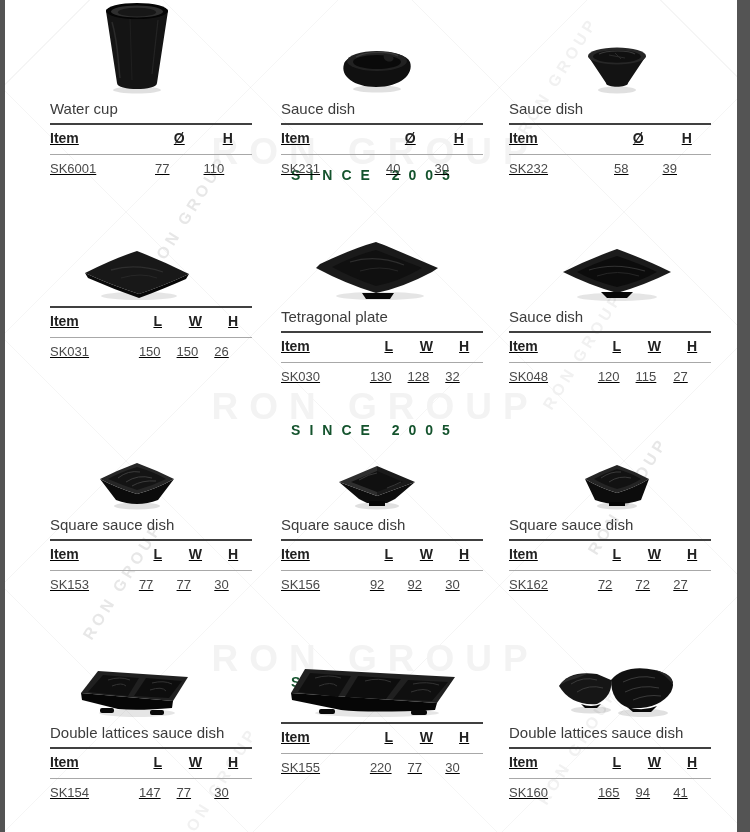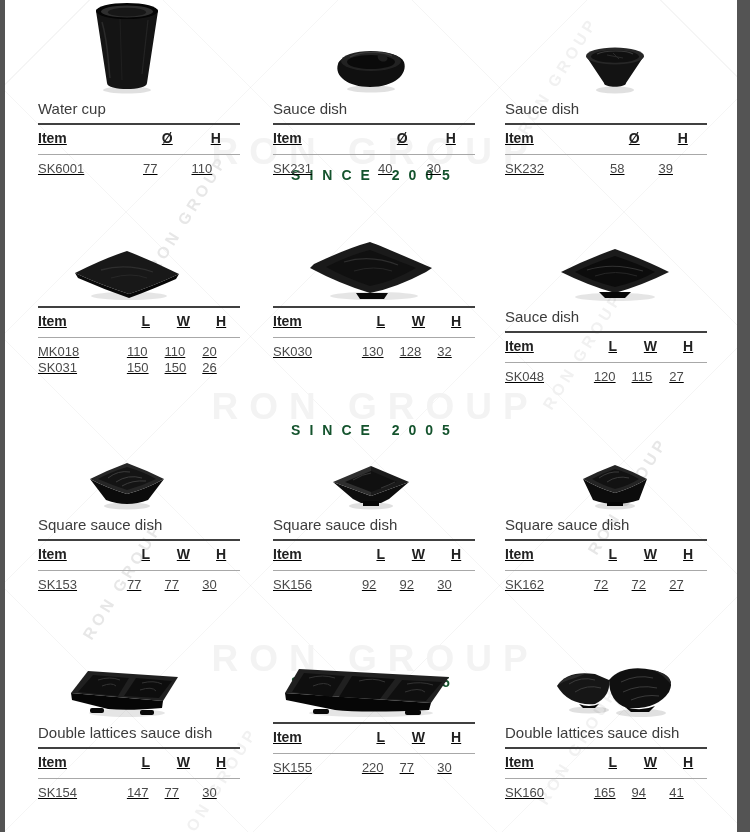--- a/index.html
+++ b/index.html
@@ -23,21 +23,21 @@
         font-weight:bold;font-size:37px;letter-spacing:11px;color:#f3f3f3;}
   .wm-s{position:absolute;left:50%;transform:translateX(-50%);white-space:nowrap;
         font-weight:bold;font-size:14px;letter-spacing:9px;color:#14532d;}
   .wm-r{position:absolute;white-space:nowrap;font-weight:bold;font-size:16px;
         letter-spacing:4px;color:#e7e7e7;transform:rotate(-58deg);transform-origin:left bottom;}
   .wm-r.faint{color:#f1f1f1;}
 
   
   .grid{
     position:absolute;left:5px;top:0;right:13px;bottom:0;z-index:1;
-    display:grid;grid-template-columns:repeat(3,1fr);grid-template-rows:repeat(4,208px);
+    display:grid;grid-template-columns:repeat(3,1fr);grid-template-rows:repeat(4,208px);padding-left:12px;
   }
   .cell{position:relative;}
   .imgbox{height:94px;display:flex;align-items:flex-end;justify-content:center;}
   .inner{margin-left:33px;width:202px;}
   .cell:nth-child(3n+2) .inner{margin-left:24px;}
   .cell:nth-child(3n) .inner{margin-left:12px;}
   .pname{font-size:15px;color:#3c3c3c;margin-top:5px;line-height:20px;}
   table.spec{width:100%;border-collapse:collapse;table-layout:fixed;margin-top:4px;text-decoration:underline;}
   .spec th{
     font-size:14px;font-weight:bold;color:#222;text-align:center;
@@ -194,26 +194,20 @@
         <thead>
             <tr>
           <th class="c-item">Item</th>
           <th>L</th>
           <th>W</th>
           <th>H</th>
         </tr>
           </thead>
         <tbody>
           <tr>
-            <td class="c-item">MK018</td>
-            <td>110</td>
-            <td>110</td>
-            <td>20</td>
-          </tr>
-          <tr>
             <td class="c-item">SK031</td>
             <td>150</td>
             <td>150</td>
             <td>26</td>
           </tr>
         </tbody>
       </table>
     </div>
   </div>
 
@@ -222,20 +216,21 @@
       <svg class="pimg" width="134" height="64" viewBox="0 0 134 64">
         <ellipse cx="70" cy="58" rx="44" ry="4" fill="#000" opacity="0.10"></ellipse>
         <path d="M66 4 Q70 5 128 30 L122 34 Q92 50 66 55 Q36 46 6 30 L10 26 Q44 10 66 4 Z" fill="#1a1a1a"></path>
         <path d="M66 12 Q100 25 112 30 Q88 44 66 48 Q42 40 22 29 Q46 17 66 12 Z" fill="#101010"></path>
         <path d="M40 24 Q66 16 94 27" stroke="#2e2e2e" stroke-width="1.3" fill="none"></path>
         <path d="M50 33 Q70 27 88 33" stroke="#262626" stroke-width="1" fill="none"></path>
         <path d="M52 55 L84 55 L80 61 L56 61 Z" fill="#080808"></path>
       </svg>
     </div>
     <div class="inner">
+      <div class="pname">Tetragonal plate</div>
       <table class="spec t4">
         <thead>
             <tr>
           <th class="c-item">Item</th>
           <th>L</th>
           <th>W</th>
           <th>H</th>
         </tr>
           </thead>
         <tbody>

